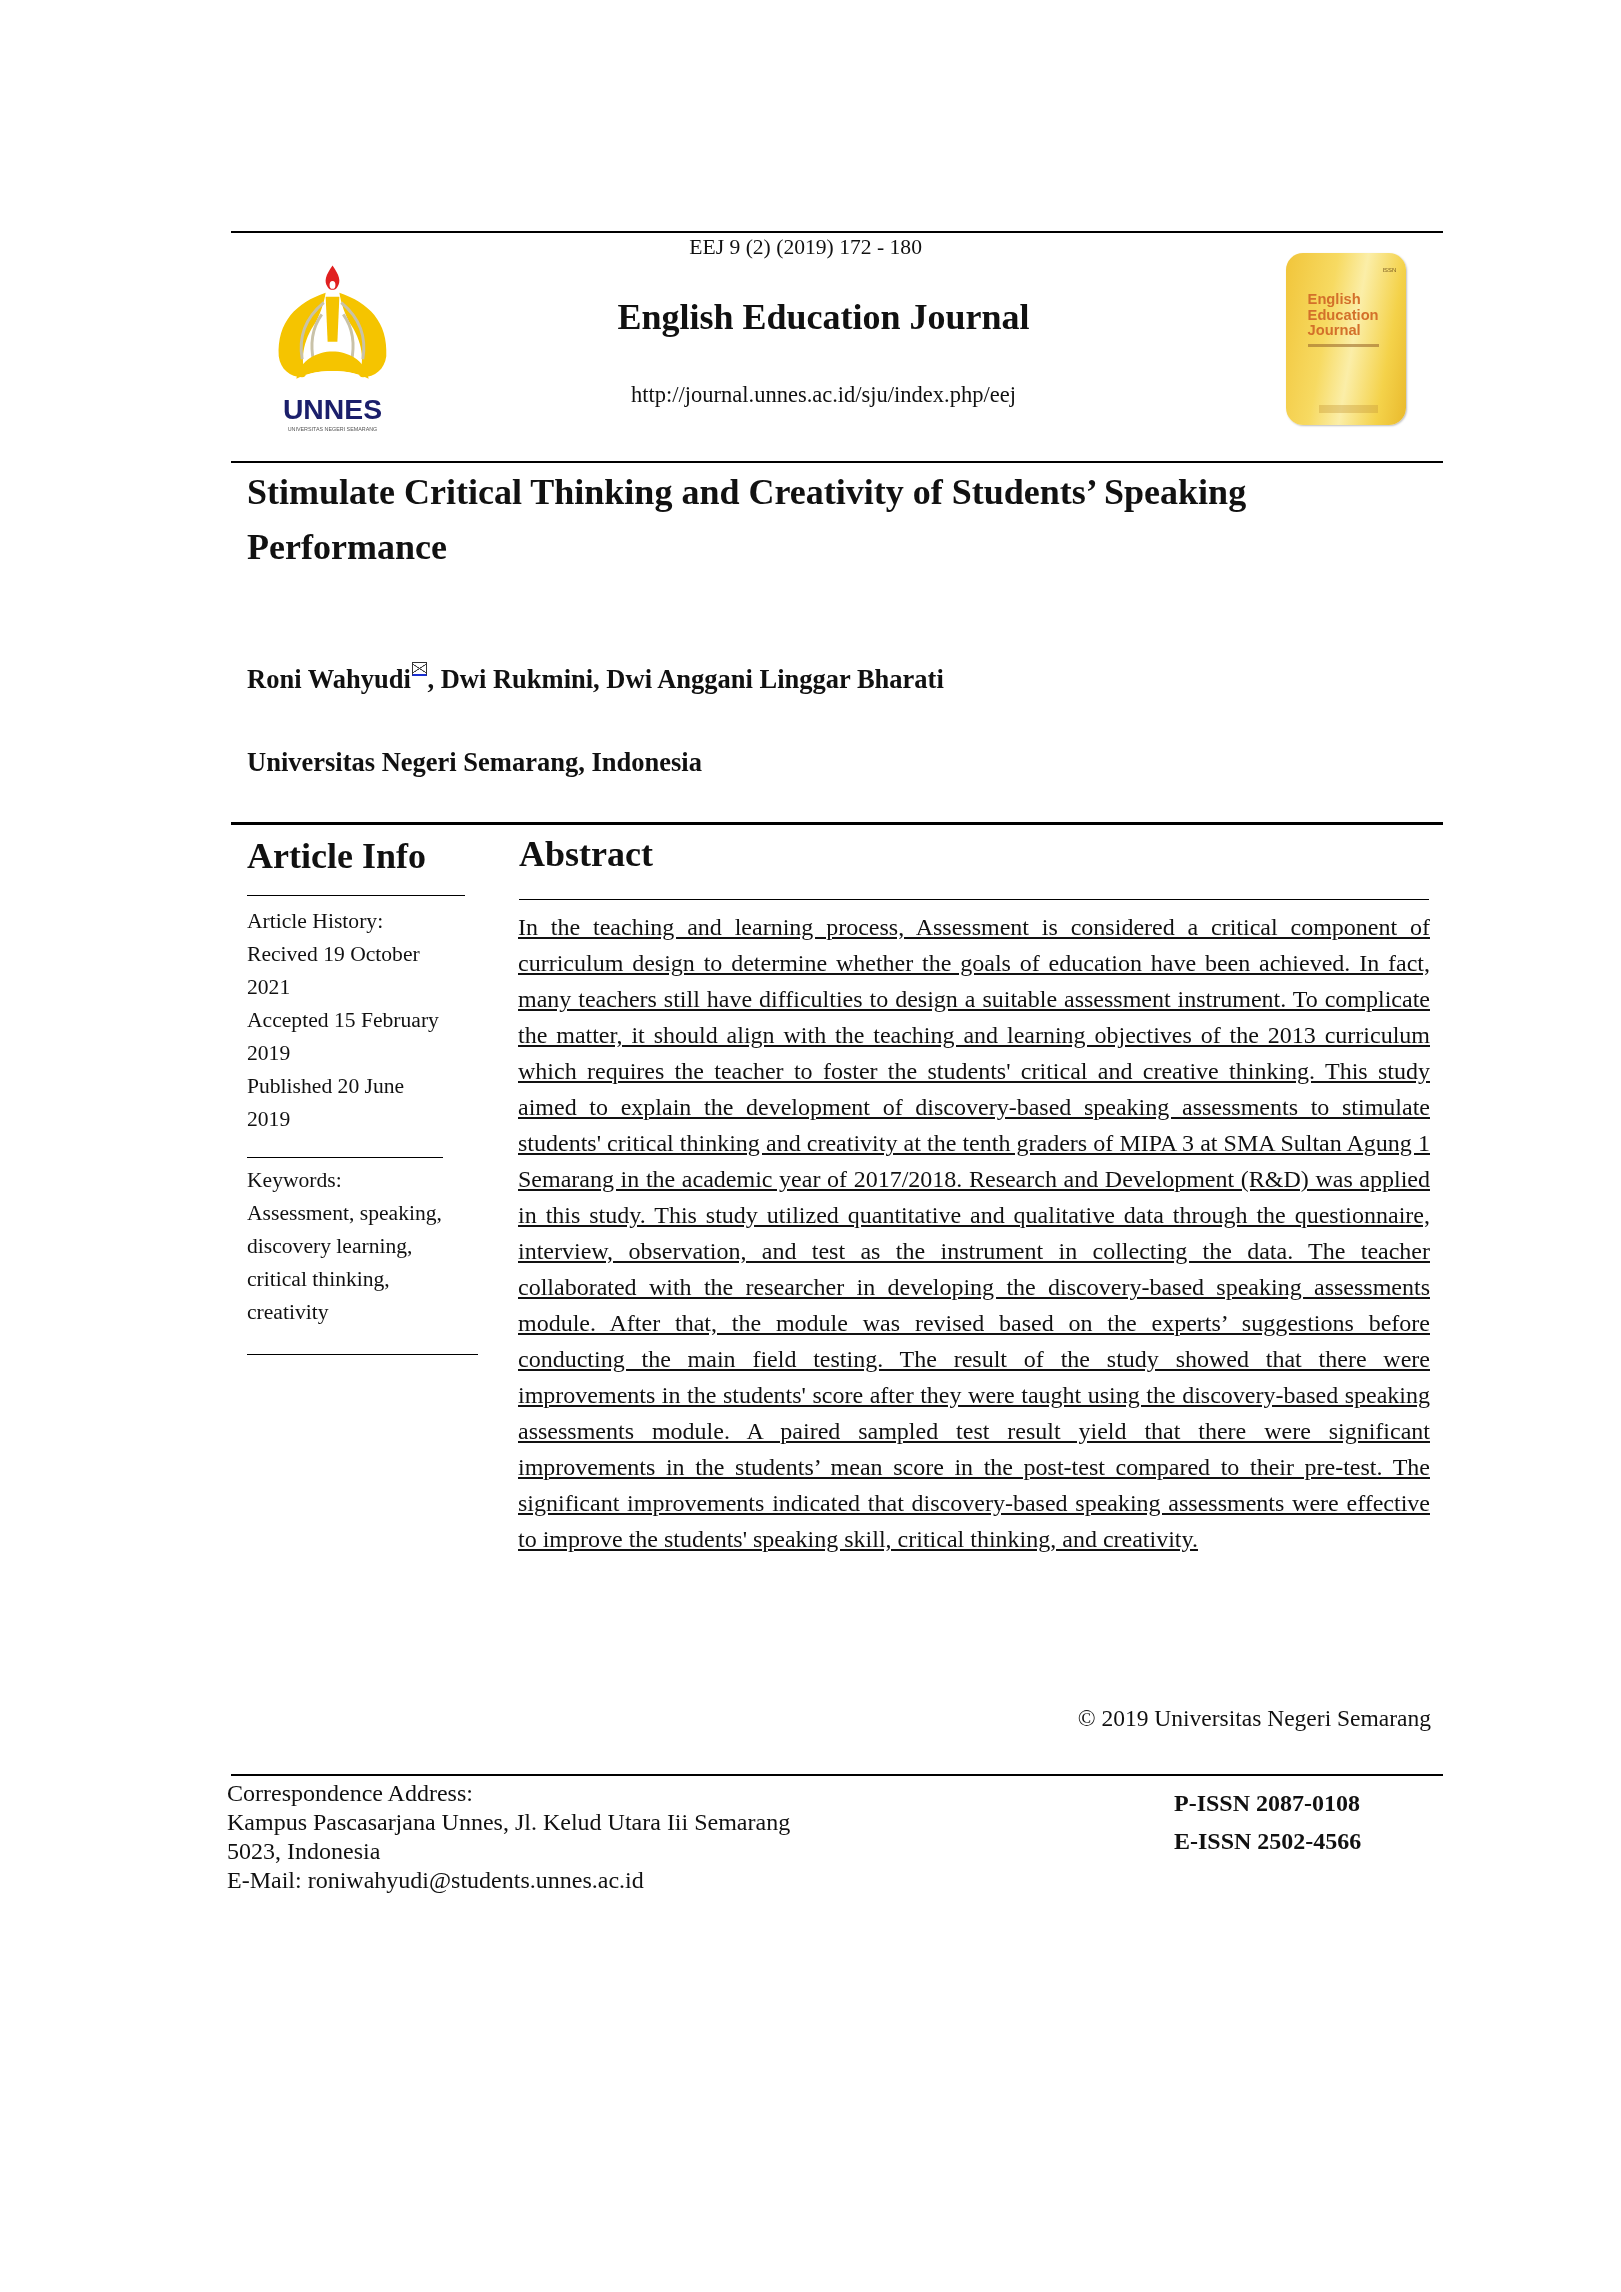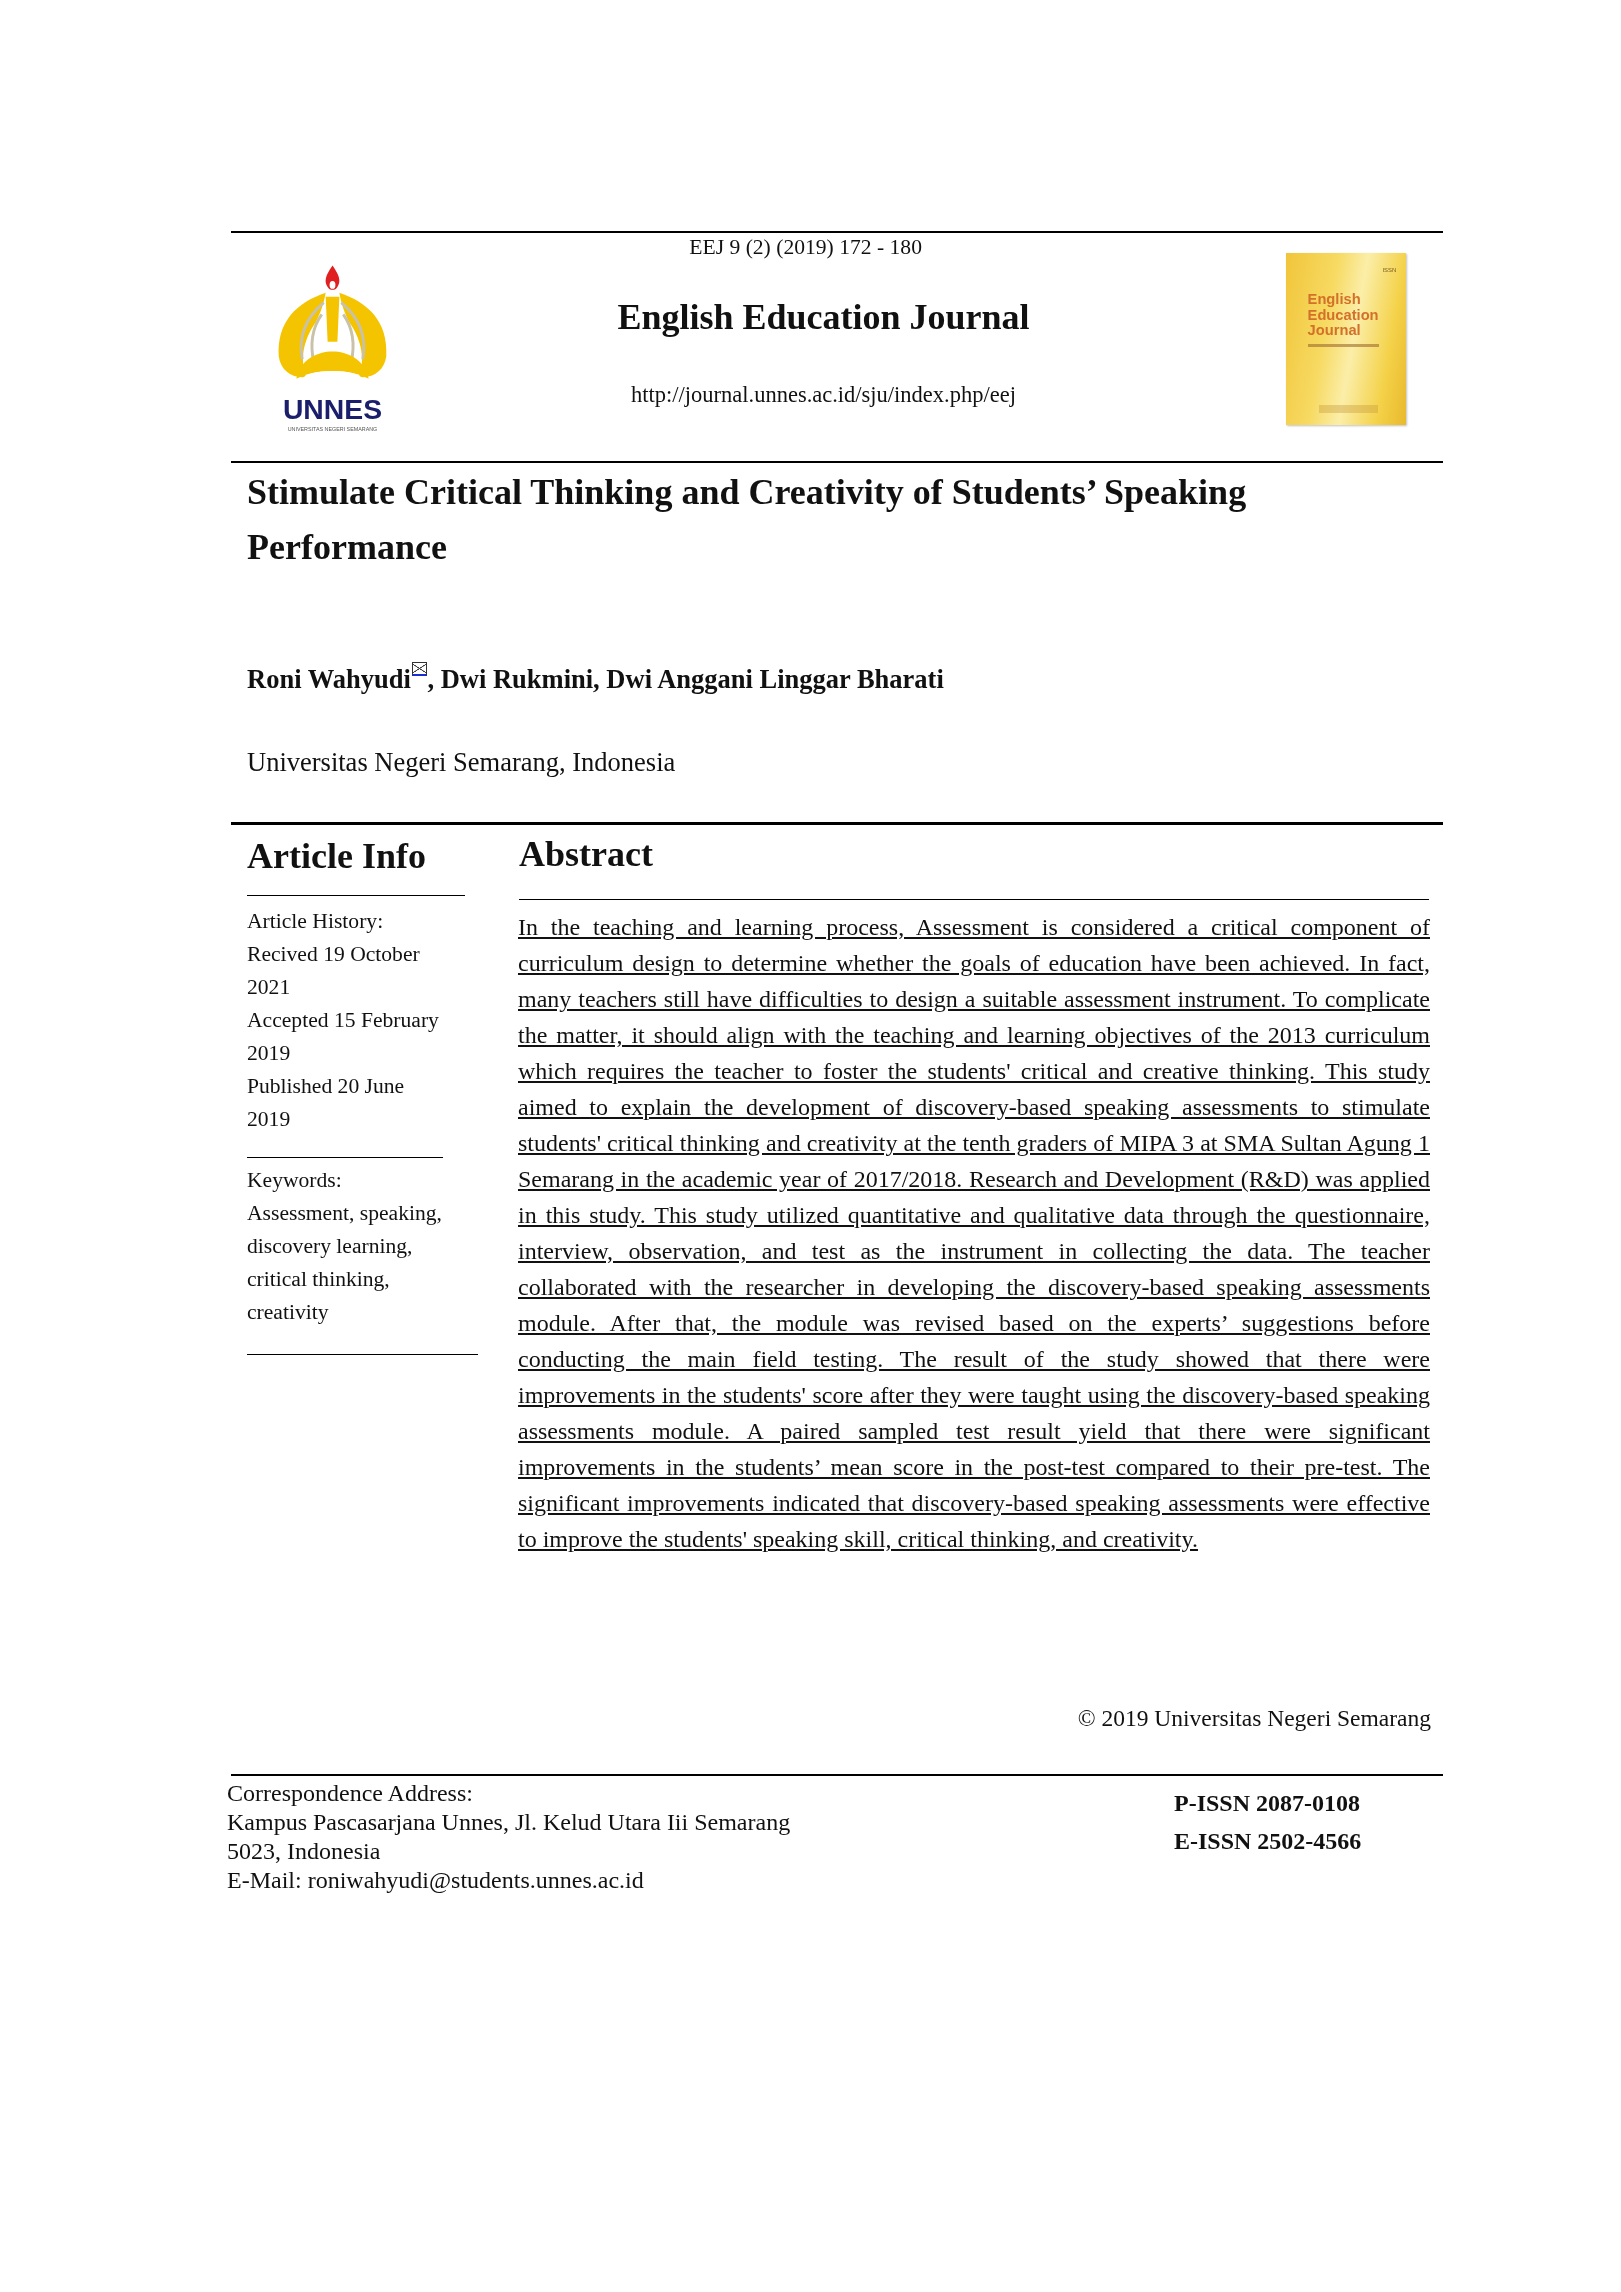--- a/index.html
+++ b/index.html
@@ -7,33 +7,33 @@
          font-family: "Liberation Serif", "DejaVu Serif", serif; color: #111; }
   .abs { position: absolute; }
   .rule { position: absolute; background: #000; }
   .journal-ref { left: 0; width: 1621px; top: 235px; text-align: center; font-size: 21.6px; }
   .journal-ref span { margin-left: -9.8px; }
   .journal-name { left: 0; width: 1647px; top: 296px; text-align: center; font-size: 36px; font-weight: bold; }
   .journal-url { left: 0; width: 1647px; top: 382px; text-align: center; font-size: 22.5px; }
   .logo { left: 267px; top: 263px; width: 132px; height: 172px; }
   .cover { left: 1286px; top: 253px; width: 120px; height: 172px;
            background: linear-gradient(100deg, #f1c53a 0%, #f7da62 35%, #fbeea8 55%, #f4d24a 80%, #e9b92c 100%);
-           box-shadow: 1px 1px 2px rgba(0,0,0,0.25); }
+           box-shadow: 1px 1px 2px rgba(0,0,0,0.25); border-radius: 17px; }
   .cover-title { position: absolute; left: 21.6px; top: 39px; font-family: "Liberation Sans", sans-serif;
                  font-weight: bold; font-size: 14.7px; line-height: 15.7px; color: #d3702a; }
   .cover-issn { position: absolute; right: 9.8px; top: 13.7px; font-size: 5.9px; font-family: "Liberation Sans", sans-serif; color: #7a5a20; }
   .cover-sub { position: absolute; left: 21.6px; top: 91px; width: 71px; height: 2.9px; background: #9c6a2b; opacity: 0.6; }
   .cover-foot { position: absolute; left: 33px; top: 152px; width: 59px; height: 7.8px; background: #c99a3a; opacity: 0.4; }
   .title { left: 247px; top: 465px; width: 1176px; font-size: 36px; font-weight: bold; line-height: 55px; }
   .authors { left: 247px; top: 664px; font-size: 26.5px; font-weight: bold; }
   .mail-icon { display: inline-block; width: 13.7px; height: 10.8px; border: 1px solid #333; position: relative;
                top: -11.8px; margin-left: 1px; border-bottom: 2.9px solid #1a2fd0; background:
                linear-gradient(33deg, transparent 46%, #444 48%, #444 52%, transparent 54%),
                linear-gradient(-33deg, transparent 46%, #444 48%, #444 52%, transparent 54%); }
-  .affiliation { left: 247px; top: 747px; font-size: 26.5px; }
+  .affiliation { left: 247px; top: 747px; font-size: 26.5px; font-weight: bold; }
   .section-head { font-size: 36px; font-weight: bold; text-align: center; }
   .info-block { left: 247px; width: 235px; font-size: 21.6px; line-height: 33px; }
   .abstract-body { left: 518px; top: 909px; width: 912px; font-size: 24px; line-height: 36px; text-align: justify; text-decoration: underline; }
   .copyright { left: 882px; width: 549px; top: 1705px; text-align: right; font-size: 23.5px; }
   .corr { left: 227px; top: 1779px; font-size: 24px; line-height: 29px; }
   .issn { left: 1174px; top: 1784px; font-size: 24px; font-weight: bold; line-height: 38px; }
 </style>
 </head>
 <body>
 

